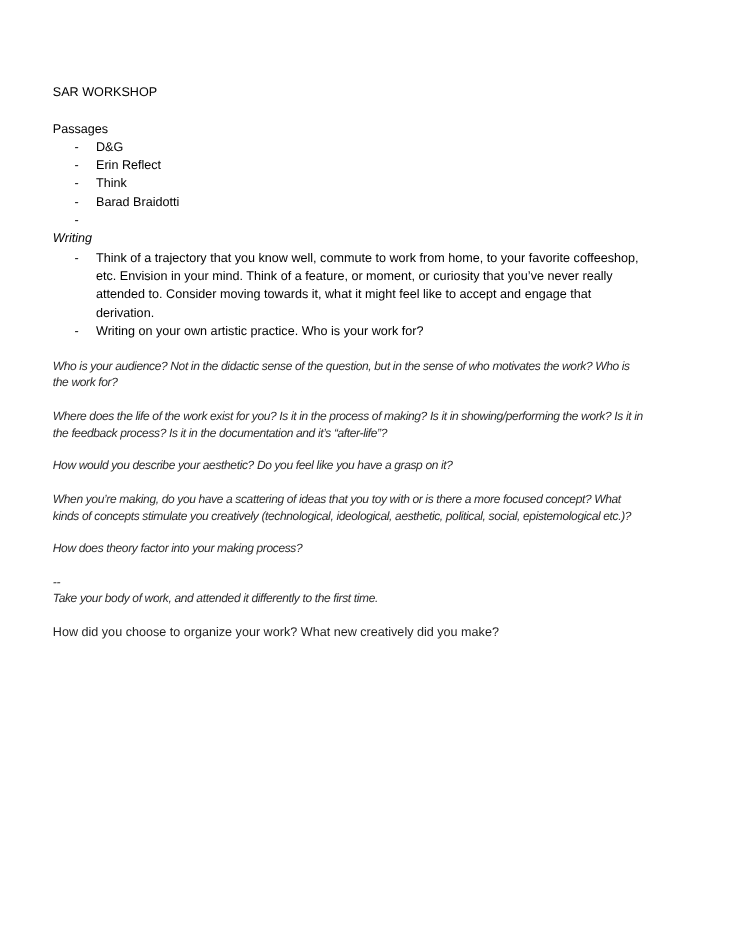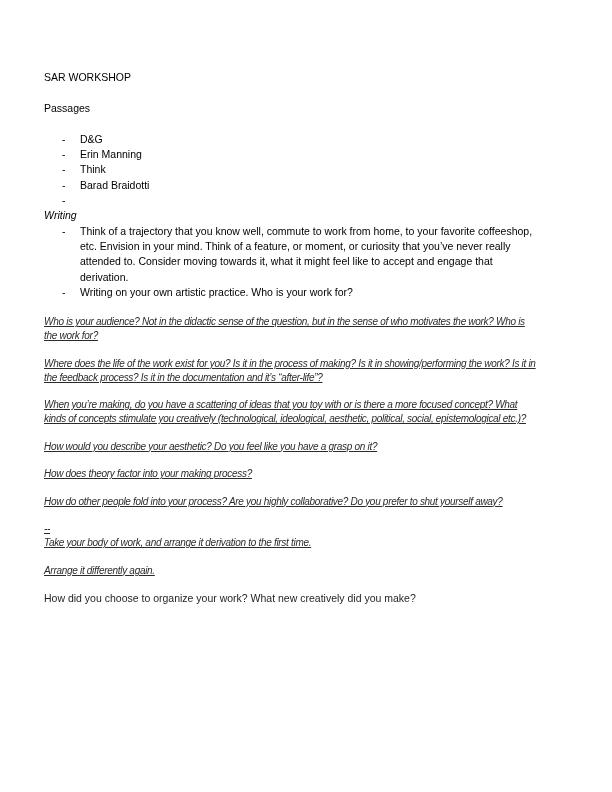--- a/index.html
+++ b/index.html
@@ -44,47 +44,46 @@
   }
   
   .q {
     font-family: "Liberation Sans", sans-serif;
     font-style: italic;
     font-size: 10px;
     line-height: 13.8px;
     letter-spacing: -0.3px;
     color: #2b2b2b;
     margin: 0 0 13.8px 0;
-    text-decoration: underline;
   }
   .q.tight {
     margin-bottom: 0;
   }
   .closing {
     margin-top: 1.5px;
     color: #1f1f1f;
   }
 </style>
 </head>
 <body>
 
 <div class="doc-page body-text">
 
   <p class="para">SAR WORKSHOP</p>
 
   <div>
-    <p class="para" style="margin-bottom:16px;">Passages</p>
+    <p class="para" style="margin-bottom:0;">Passages</p>
     <div class="list">
       <div class="list-item">
         <span class="bullet-marker">-</span>
         <span>D&amp;G</span>
       </div>
       <div class="list-item">
         <span class="bullet-marker">-</span>
-        <span>Erin Manning</span>
+        <span>Erin Reflect</span>
       </div>
       <div class="list-item">
         <span class="bullet-marker">-</span>
         <span>Think</span>
       </div>
       <div class="list-item">
         <span class="bullet-marker">-</span>
         <span>Barad Braidotti</span>
       </div>
       <div class="list-item">
@@ -103,27 +102,25 @@
       <div class="list-item">
         <span class="bullet-marker">-</span>
         <span>Writing on your own artistic practice. Who is your work for?</span>
       </div>
     </div>
   </div>
 
   <div>
     <p class="q">Who is your audience? Not in the didactic sense of the question, but in the sense of who motivates the work? Who is the work for?</p>
     <p class="q">Where does the life of the work exist for you? Is it in the process of making? Is it in showing/performing the work? Is it in the feedback process? Is it in the documentation and it’s “after-life”?</p>
+    <p class="q">How would you describe your aesthetic? Do you feel like you have a grasp on it?</p>
     <p class="q">When you’re making, do you have a scattering of ideas that you toy with or is there a more focused concept? What kinds of concepts stimulate you creatively (technological, ideological, aesthetic, political, social, epistemological etc.)?</p>
-    <p class="q">How would you describe your aesthetic? Do you feel like you have a grasp on it?</p>
     <p class="q">How does theory factor into your making process?</p>
-    <p class="q">How do other people fold into your process? Are you highly collaborative? Do you prefer to shut yourself away?</p>
   </div>
 
   <div>
     <p class="q tight">--</p>
-    <p class="q">Take your body of work, and arrange it derivation to the first time.</p>
-    <p class="q">Arrange it differently again.</p>
+    <p class="q">Take your body of work, and attended it differently to the first time.</p>
   </div>
 
   <p class="para closing">How did you choose to organize your work? What new creatively did you make?</p>
 
 </div>
 
 </body></html>

